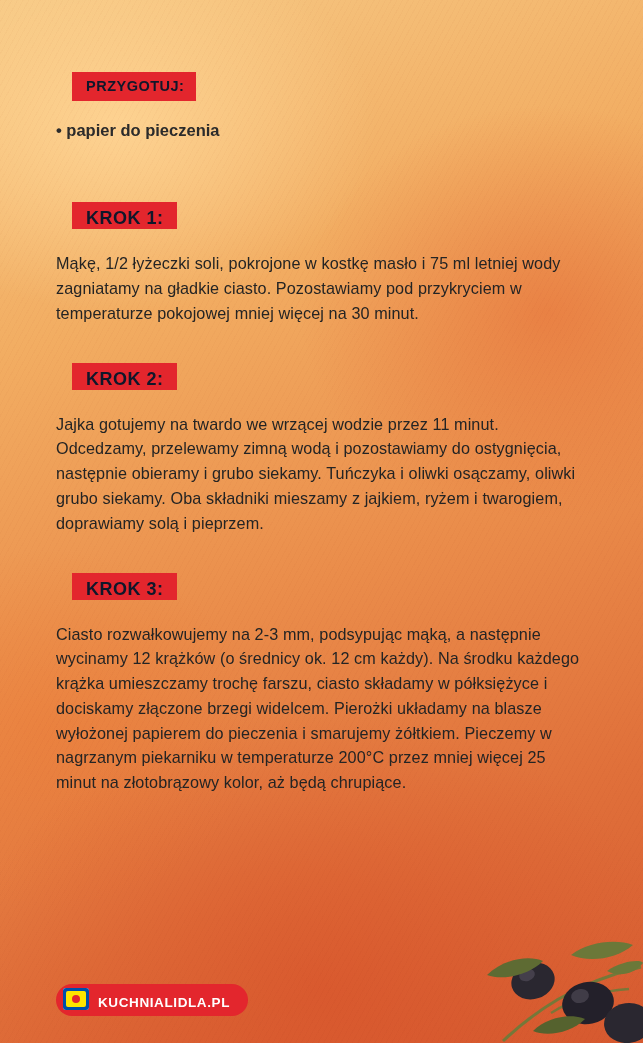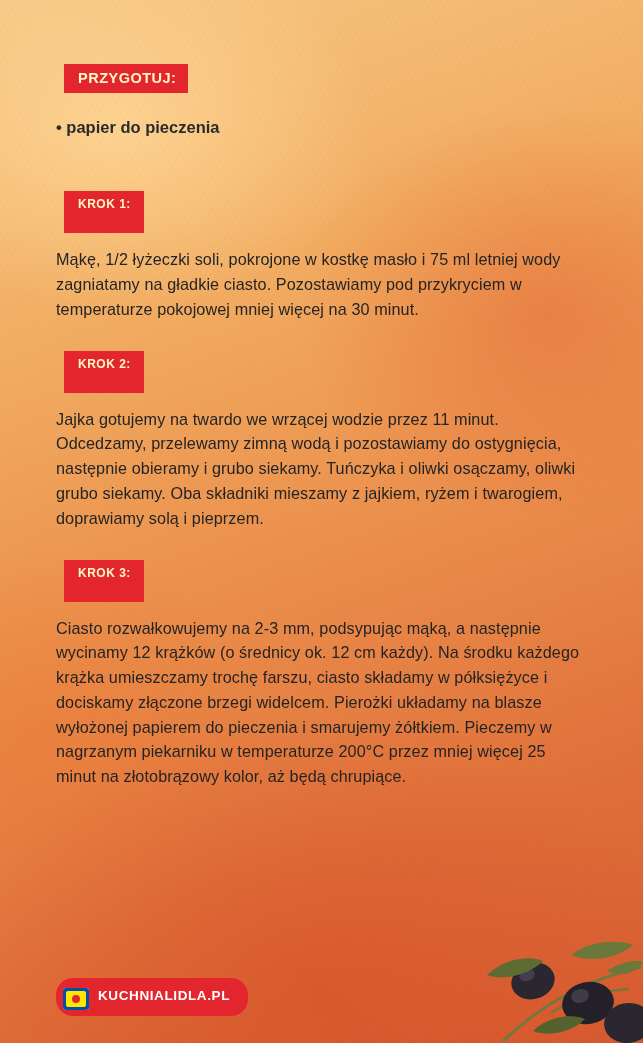--- a/index.html
+++ b/index.html
@@ -38,38 +38,38 @@
     position: absolute;
     left: 0; top: 0;
     width: 643px;
     padding: 56px 56px 0 56px;
     box-sizing: border-box;
   }
 
   .tag {
     display: inline-block;
     background: #e3262d;
-    color: #fef9c3;
+    color: #0f172a;
     font-weight: bold;
     letter-spacing: 0.5px;
     padding: 7px 12px 7px 14px;
     font-size: 14.5px;
     line-height: 1;
-    margin: 8px;
+    margin: 16px;
   }
   .tag.small {
-    font-size: 12px;
-    padding: 7px 13px 23px 14px;
+    font-size: 18px;
+    padding: 7px 13px 2px 14px;
   }
 
   .ingredient {
     font-size: 16.5px;
     font-weight: bold;
     color: #2b2b2b;
-    margin: 17px 0 0 0;
+    margin: 4px 0 0 0;
     line-height: 1.2;
   }
 
   .para {
     font-size: 16.2px;
     color: #242424;
     line-height: 1.53;
     margin: 6px 0 0 0;
     max-width: 534px;
     letter-spacing: 0.1px;
@@ -79,24 +79,24 @@
   .spacer-md { height: 21px; }
 
   .block { margin: 0; }
 
   
   .footer {
     position: absolute;
     left: 56px;
     bottom: 27px;
     display: flex;
-    align-items: flex-start;
+    align-items: flex-end;
     background: #e3262d;
     border-radius: 17px;
-    padding: 10px 18px 6px 7px;
+    padding: 4px 18px 6px 7px;
     height: 22px;
   }
   .lidl-mark {
     width: 26px;
     height: 22px;
     background: #ffffff;
     border-radius: 3px;
     margin-right: 9px;
     position: relative;
     overflow: hidden;

